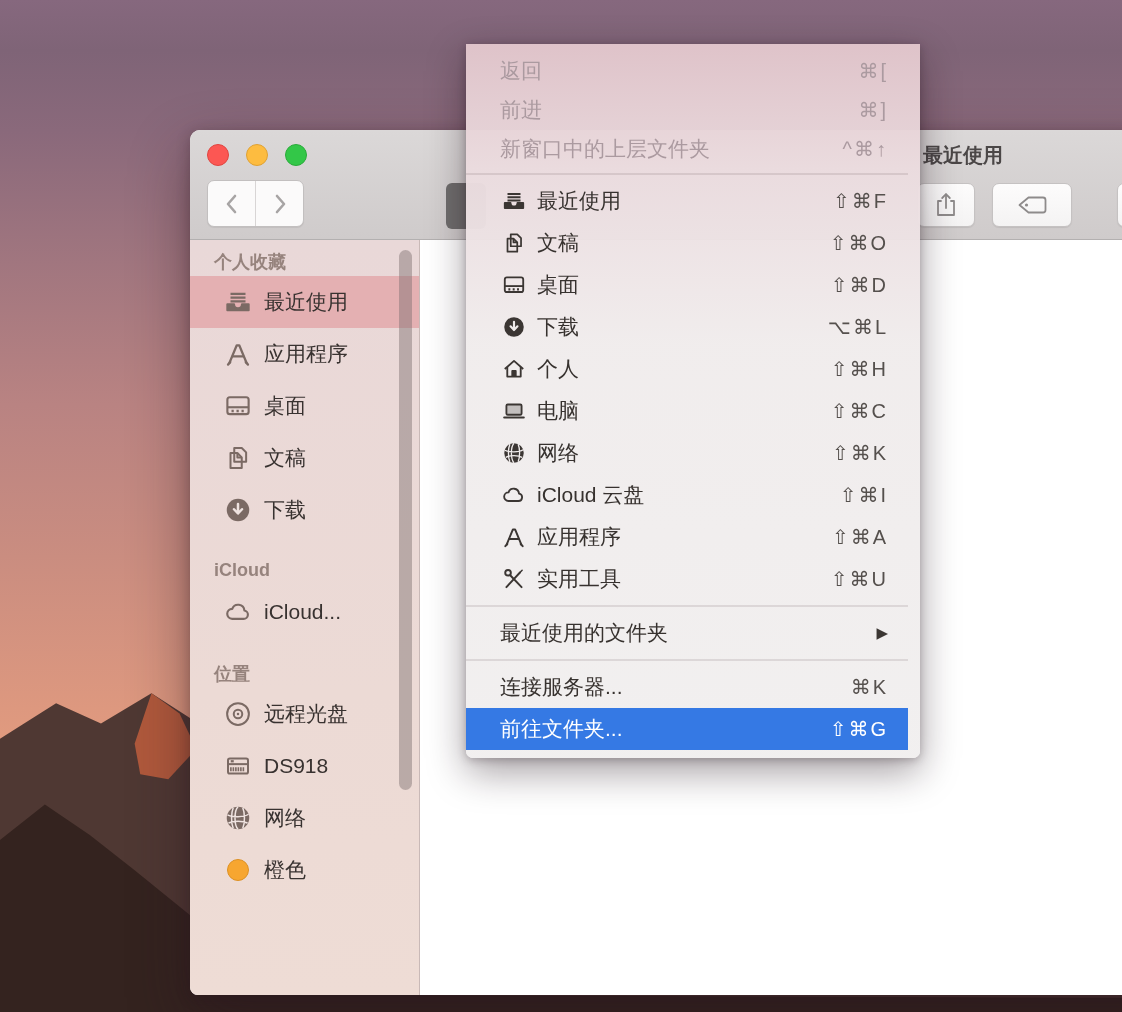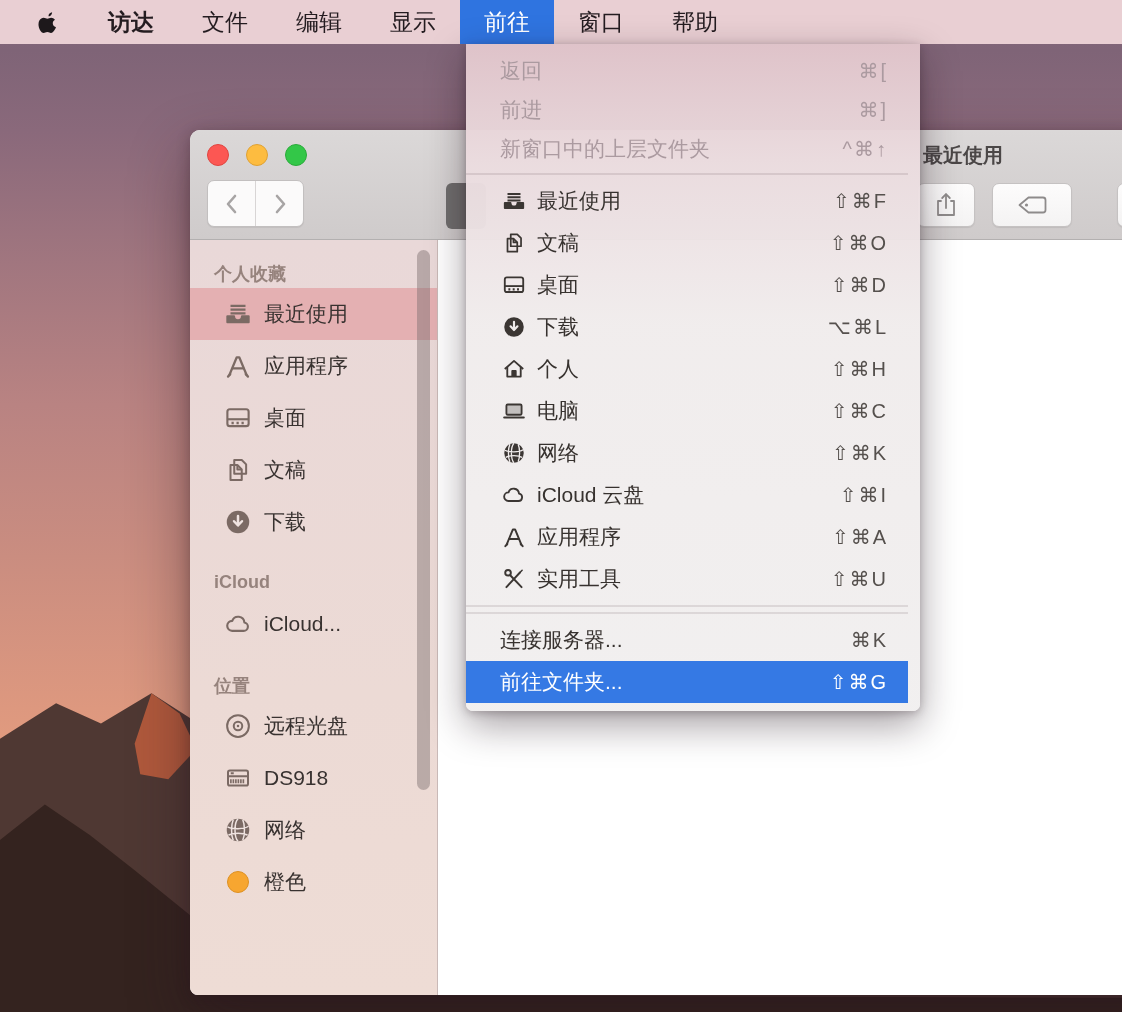--- a/index.html
+++ b/index.html
@@ -57,23 +57,23 @@
   .viewbtn { position:absolute; top:53px; left:256px; width:40px; height:46px; background:#6f6d6d; border-radius:6px; }
   .win-title { position:absolute; top:12px; left:733px; font-size:20px; font-weight:600; color:#4b4747; white-space:nowrap; }
   .tbtn { position:absolute; top:53px; height:44px; display:flex; align-items:center; justify-content:center;
     background:linear-gradient(180deg,#fdfcfc,#f4f3f3); border:1px solid #c5c2c2; border-radius:7px;
     box-shadow:0 1px 1px rgba(0,0,0,.08); color:#8e8b8b; }
   .sharebtn { left:727px; width:58px; }
   .tagbtn { left:802px; width:80px; }
   .morebtn { left:927px; width:70px; }
 
   
-  .sidebar { position:absolute; top:110px; left:0; width:248px; bottom:0;
+  .sidebar { position:absolute; top:110px; left:0; width:230px; bottom:0;
     background:linear-gradient(180deg,#e9d8d8 0%,#ecdad5 60%,#eedcd5 100%);
-    border-right:1px solid #c9b9b7; overflow:hidden; padding-top:12px; }
+    border-right:1px solid #c9b9b7; overflow:hidden; padding-top:0; }
   .sec-title { margin:10px 0 2px 24px; height:24px; font-size:18px; font-weight:600; color:#96837d; }
   .sec-title.gap { margin-top:24px; }
   .srow { height:52px; display:flex; align-items:center; padding-left:33px; font-size:21px; color:#383230; }
   .srow .sicon { width:30px; height:30px; margin-right:11px; color:#7b6a64; flex:0 0 auto; display:flex; align-items:center; justify-content:center; }
   .srow.selected { background:#e4b0b2; }
   .tagdot { width:22px; height:22px; border-radius:50%; margin:4px; }
   .scroll-thumb { position:absolute; right:7px; top:10px; width:13px; height:540px; border-radius:7px; background:rgba(125,110,110,.45); }
 
   .content { position:absolute; top:110px; left:253px; right:0; bottom:0; background:#ffffff; }
 
@@ -246,34 +246,20 @@
           </span>
         <span>橙色</span>
       </div>
 
       <div class="scroll-thumb"></div>
     </div>
 
     <div class="content"></div>
   </div>
 
-  <div class="menubar">
-    <div class="apple">
-      <svg width="20" height="24" viewBox="0 0 24 28" fill="#1d181b">
-          <path d="M16.9 2.2c.1 1.2-.4 2.4-1.1 3.3-.8.9-2 1.6-3.2 1.5-.1-1.2.5-2.4 1.2-3.2.8-.9 2.1-1.5 3.1-1.6zM21.6 20.3c-.6 1.4-.9 2-1.7 3.2-1.1 1.6-2.5 3.7-4.4 3.7-1.6 0-2.1-1.1-4.3-1.1s-2.8 1.1-4.4 1.1c-1.8 0-3.2-1.8-4.3-3.4C.3 20.3-.1 14.9 1.8 12c1.2-2 3.1-3.2 5-3.2 1.9 0 3 1.2 4.5 1.2s2.5-1.2 4.5-1.2c1.7 0 3.4 1 4.6 2.5-4 2.2-3.4 7.9 1.2 9z"></path>
-        </svg>
-    </div>
-    <div class="mb-item app-name">访达</div>
-    <div class="mb-item">文件</div>
-    <div class="mb-item">编辑</div>
-    <div class="mb-item">显示</div>
-    <div class="mb-item mb-selected">前往</div>
-    <div class="mb-item">窗口</div>
-    <div class="mb-item">帮助</div>
-  </div>
 
   <div class="menu">
     <div class="mrow dis">
       <span class="mlabel">返回</span>
       <span class="mshort">⌘[</span>
     </div>
     <div class="mrow dis">
       <span class="mlabel">前进</span>
       <span class="mshort">⌘]</span>
     </div>
@@ -399,20 +385,24 @@
               <circle cx="6.5" cy="6.2" r="2.6"></circle>
               <path d="M17.5 6l2-2" stroke-width="1.4"></path>
             </g>
           </svg>
         </span>
       <span class="mlabel">实用工具</span>
       <span class="mshort">⇧⌘U</span>
     </div>
     <div class="msep"></div>
 
+    <div class="mrow">
+      <span class="mlabel">最近使用的文件夹</span>
+      <span class="marrow">▶</span>
+    </div>
     <div class="msep"></div>
 
     <div class="mrow">
       <span class="mlabel">连接服务器...</span>
       <span class="mshort">⌘K</span>
     </div>
     <div class="mrow hl">
       <span class="mlabel">前往文件夹...</span>
       <span class="mshort">⇧⌘G</span>
     </div>

